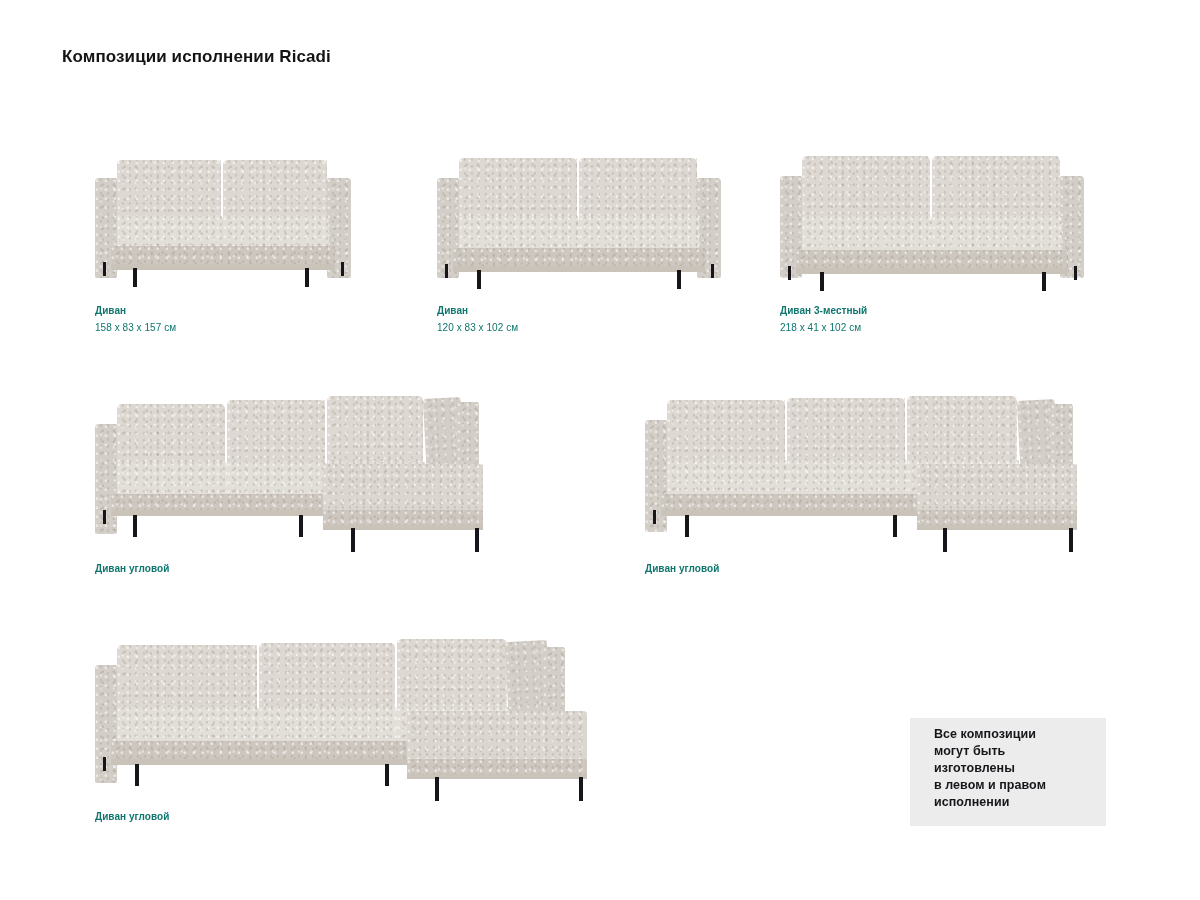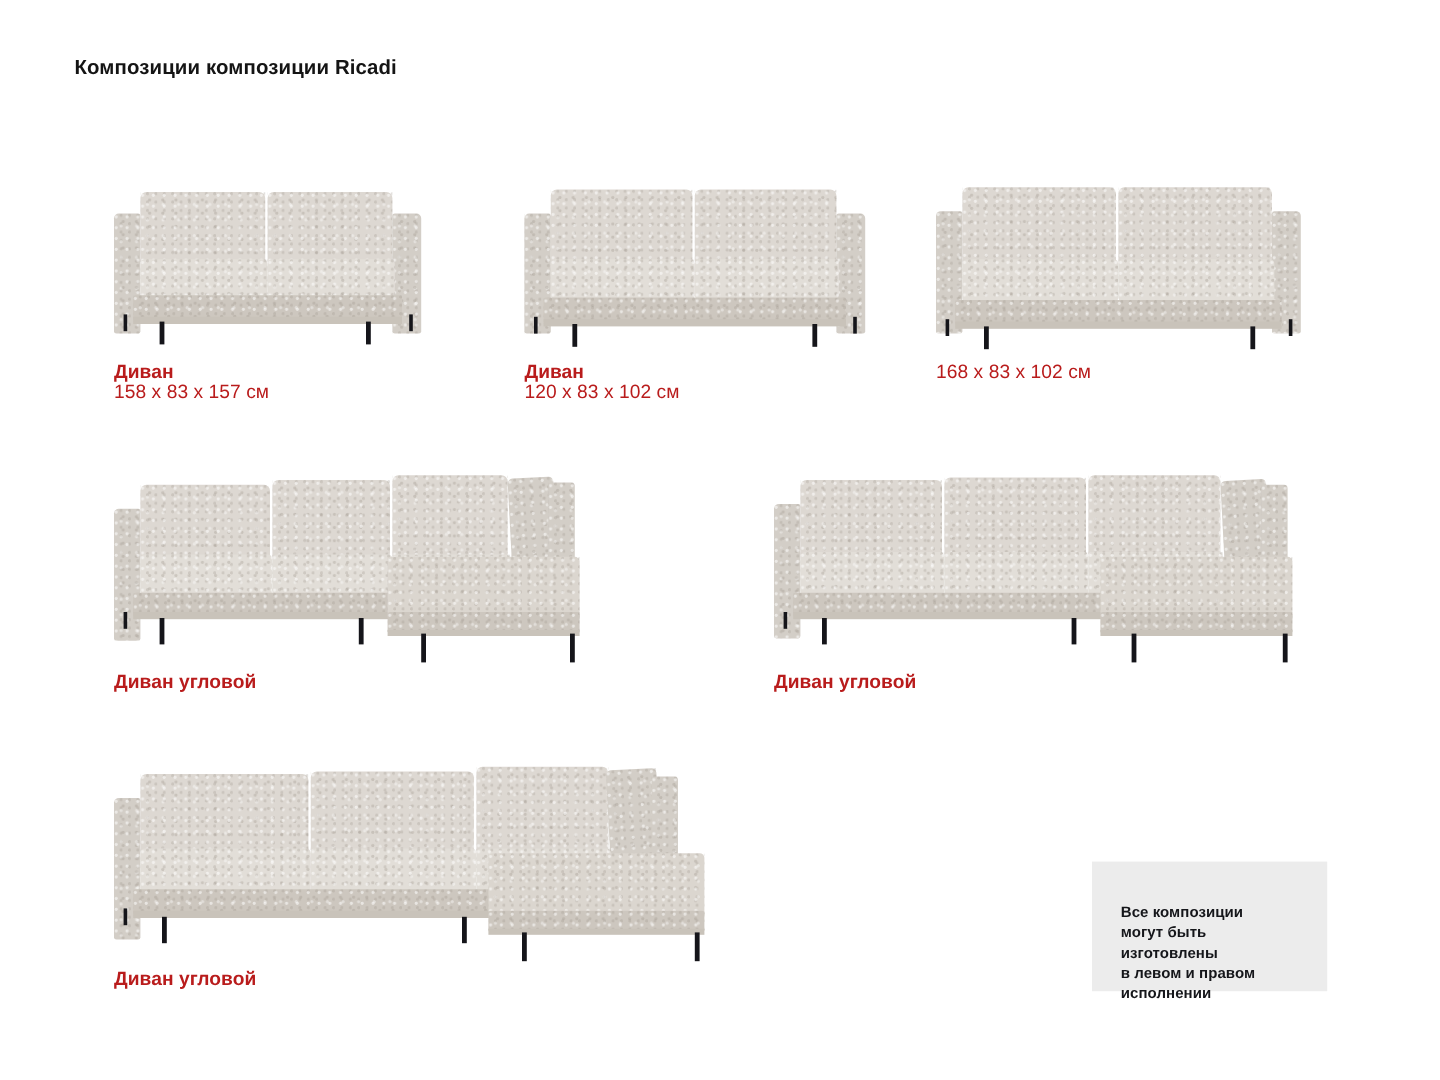--- a/index.html
+++ b/index.html
@@ -24,23 +24,23 @@
     font-weight: bold;
     letter-spacing: 0.1px;
     color: #141414;
   }
 
   .item {
     position: absolute;
   }
 
   .caption {
-    font-size: 16px;
+    font-size: 10px;
     line-height: 17px;
-    color: #b91c1c;
+    color: #0f766e;
   }
   .caption .name {
     font-weight: bold;
     letter-spacing: 0.05px;
   }
   .caption .dims {
     font-weight: normal;
     letter-spacing: 0.05px;
   }
 
@@ -76,35 +76,35 @@
       radial-gradient(circle at 45% 80%, rgba(255,255,255,0.4) 0 1px, transparent 1.6px),
       radial-gradient(circle at 85% 20%, rgba(160,152,142,0.3) 0 1px, transparent 1.6px);
     background-size: 9px 9px, 11px 11px, 13px 13px, 7px 7px;
     pointer-events: none;
   }
 
   .note-box {
     position: absolute;
     background: #ececec;
     box-sizing: border-box;
-    padding: 34px 24px 24px 24px;
+    padding: 8px 24px 24px 24px;
   }
   .note-box p {
     margin: 0;
     font-size: 12.5px;
     line-height: 17px;
     color: #15161a;
     font-weight: bold;
     letter-spacing: 0.05px;
   }
 </style>
 </head>
 <body>
 
-<div class="page-title">Композиции композиции Ricadi</div>
+<div class="page-title">Композиции исполнении Ricadi</div>
 
 <div class="item" style="left:95px; top:150px;">
   <div class="sofa" style="width:265px; height:135px;">
 
     <div class="piece fab-arm" style="left:0; top:28px; width:22px; height:100px; border-radius:4px 2px 2px 2px;">
         <div class="tex"></div>
       </div>
 
     <div class="piece fab-back" style="left:22px; top:10px; width:104px; height:62px; border-radius:5px;">
         <div class="tex"></div>
@@ -198,21 +198,22 @@
     <div class="piece fab-base" style="left:16px; top:100px; width:272px; height:22px; border-radius:2px;">
         <div class="tex"></div>
       </div>
     <div class="piece fab-seatf" style="left:16px; top:118px; width:272px; height:6px;"></div>
     <div class="leg" style="left:40px; top:122px; height:19px;"></div>
     <div class="leg" style="left:262px; top:122px; height:19px;"></div>
     <div class="leg" style="left:8px; top:116px; height:14px; width:3px;"></div>
     <div class="leg" style="left:294px; top:116px; height:14px; width:3px;"></div>
   </div>
   <div class="caption" style="margin-top:17px;">
-    <div class="dims">168 x 83 x 102 см</div>
+    <div class="name">Диван 3-местный</div>
+    <div class="dims">218 x 41 x 102 см</div>
   </div>
 </div>
 
 <div class="item" style="left:95px; top:382px;">
   <div class="sofa" style="width:410px; height:160px;">
 
     <div class="piece fab-arm" style="left:0; top:42px; width:22px; height:110px; border-radius:4px 2px 2px 2px;">
         <div class="tex"></div>
       </div>
 

